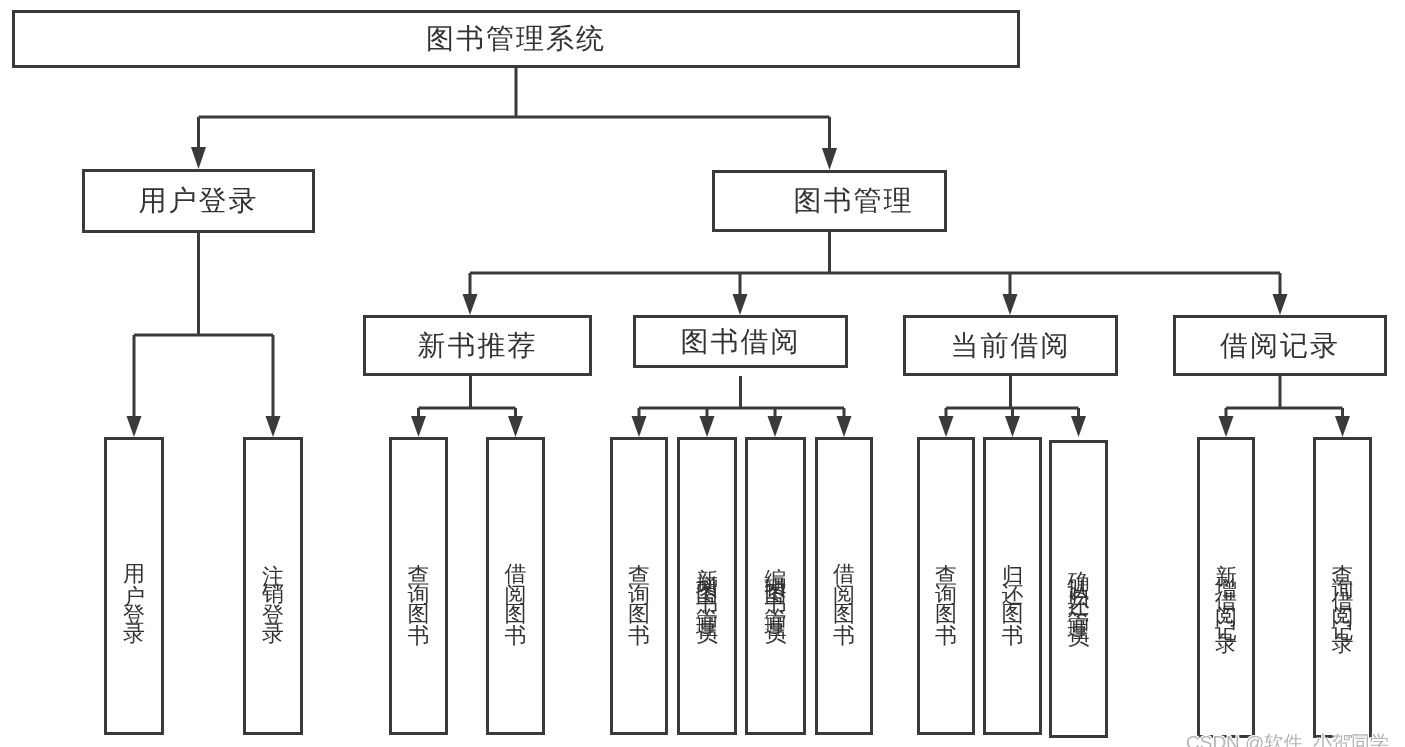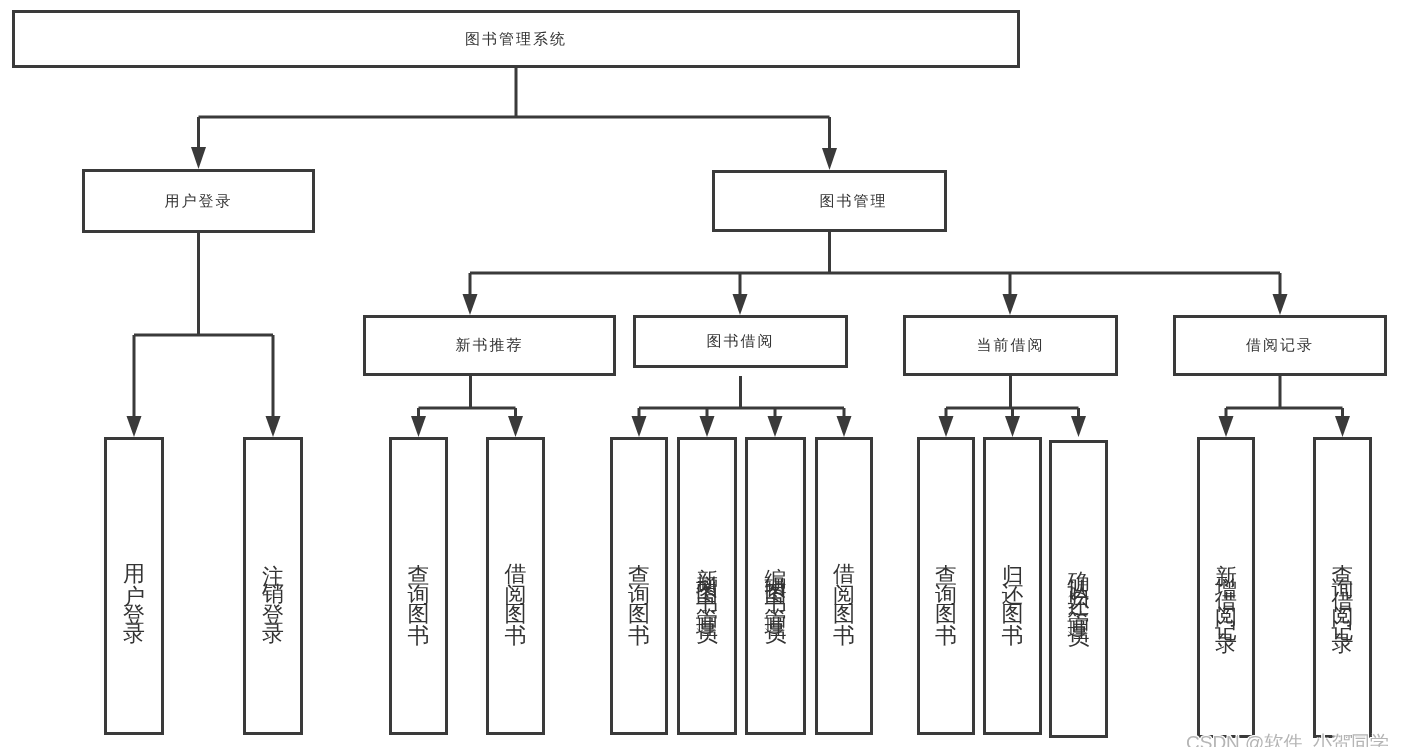--- a/index.html
+++ b/index.html
@@ -13,21 +13,21 @@
     font-family:"Liberation Sans","DejaVu Sans",sans-serif;
     color:var(--c-text);
   }
   #wires{position:absolute;left:0;top:0;z-index:0;}
   .conn{stroke:var(--c-line);stroke-width:3;fill:none;}
   .arrow{fill:var(--c-line);stroke:none;}
   .node{
     position:absolute;box-sizing:border-box;background:#fff;
     border:3px solid var(--c-border);z-index:1;
     display:flex;align-items:center;justify-content:center;
-    font-size:15px;letter-spacing:2px;color:var(--c-text);
+    font-size:28px;letter-spacing:2px;color:var(--c-text);
   }
   .vnode{
     position:absolute;box-sizing:border-box;background:#fff;
     border:3px solid var(--c-border);z-index:1;
     display:flex;align-items:center;justify-content:center;
     font-size:22px;color:var(--c-text);
   }
   .vtext{writing-mode:vertical-rl;text-orientation:mixed;line-height:1;}
   .v-short{letter-spacing:20px;}
   .v-med{letter-spacing:14px;}
@@ -84,21 +84,21 @@
     <span>图书管理系统</span>
   </div>
 
   <div class="node" style="left:82px;top:169px;width:233px;height:64px;">
     <span>用户登录</span>
   </div>
   <div class="node" style="left:712px;top:170px;width:235px;height:62px;padding-left:48px;">
     <span>图书管理</span>
   </div>
 
-  <div class="node" style="left:363px;top:315px;width:253px;height:61px;">
+  <div class="node" style="left:363px;top:315px;width:229px;height:61px;">
     <span>新书推荐</span>
   </div>
   <div class="node" style="left:633px;top:315px;width:215px;height:53px;">
     <span>图书借阅</span>
   </div>
   <div class="node" style="left:903px;top:315px;width:215px;height:61px;">
     <span>当前借阅</span>
   </div>
   <div class="node" style="left:1173px;top:315px;width:214px;height:61px;">
     <span>借阅记录</span>

